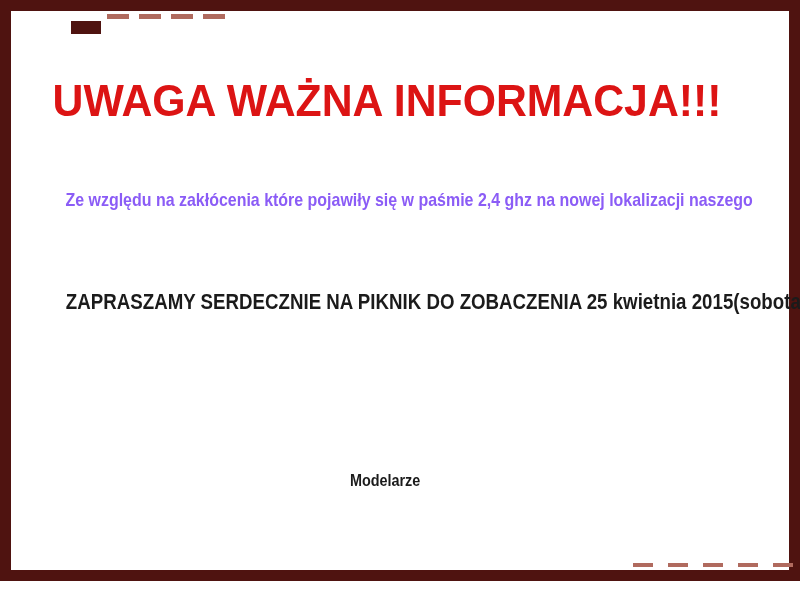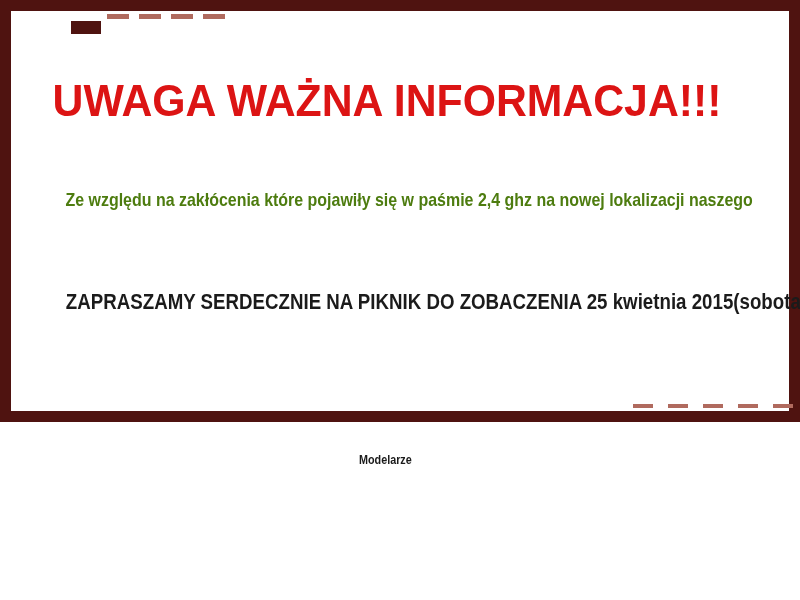--- a/index.html
+++ b/index.html
@@ -7,21 +7,21 @@
     padding: 0;
     width: 800px;
     height: 600px;
     overflow: hidden;
     background: #ffffff;
     font-family: "Liberation Sans", sans-serif;
   }
   .page {
     position: relative;
     width: 800px;
-    height: 422px;
+    height: 581px;
     background: #ffffff;
   }
   
   .frame {
     position: absolute;
     inset: 0;
     border: 11px solid #4f1310;
     box-sizing: border-box;
     pointer-events: none;
   }
@@ -43,39 +43,39 @@
   .title-block {
     top: 77px; right: 26px;
     color: #dc1414;
     font-size: 45px;
     line-height: 48px;
   }
   .title-block .tline { transform: scaleX(0.95); }
 
   .notice-block {
     top: 188px; right: 14px;
-    color: #4d7c0f;
+    color: #8b5cf6;
     font-size: 19px;
     line-height: 23px;
   }
   .notice-block .nline { display: block; }
   .notice-block .tline { transform: scaleX(0.84); }
 
   .invite-block {
     top: 289px; right: 22px;
     color: #1b1b1b;
     font-size: 22px;
     line-height: 26px;
   }
   .invite-block .tline { transform: scaleX(0.85); }
 
   .signature-block {
-    top: 448px; right: 30px;
+    top: 468px; right: 30px;
     color: #1b1b1b;
-    font-size: 12px;
+    font-size: 16px;
     line-height: 25px;
   }
   .signature-block .sline { display: block; }
   .signature-block .tline { transform: scaleX(0.9); }
 </style>
 </head>
 <body>
 
 <div class="page">
 

